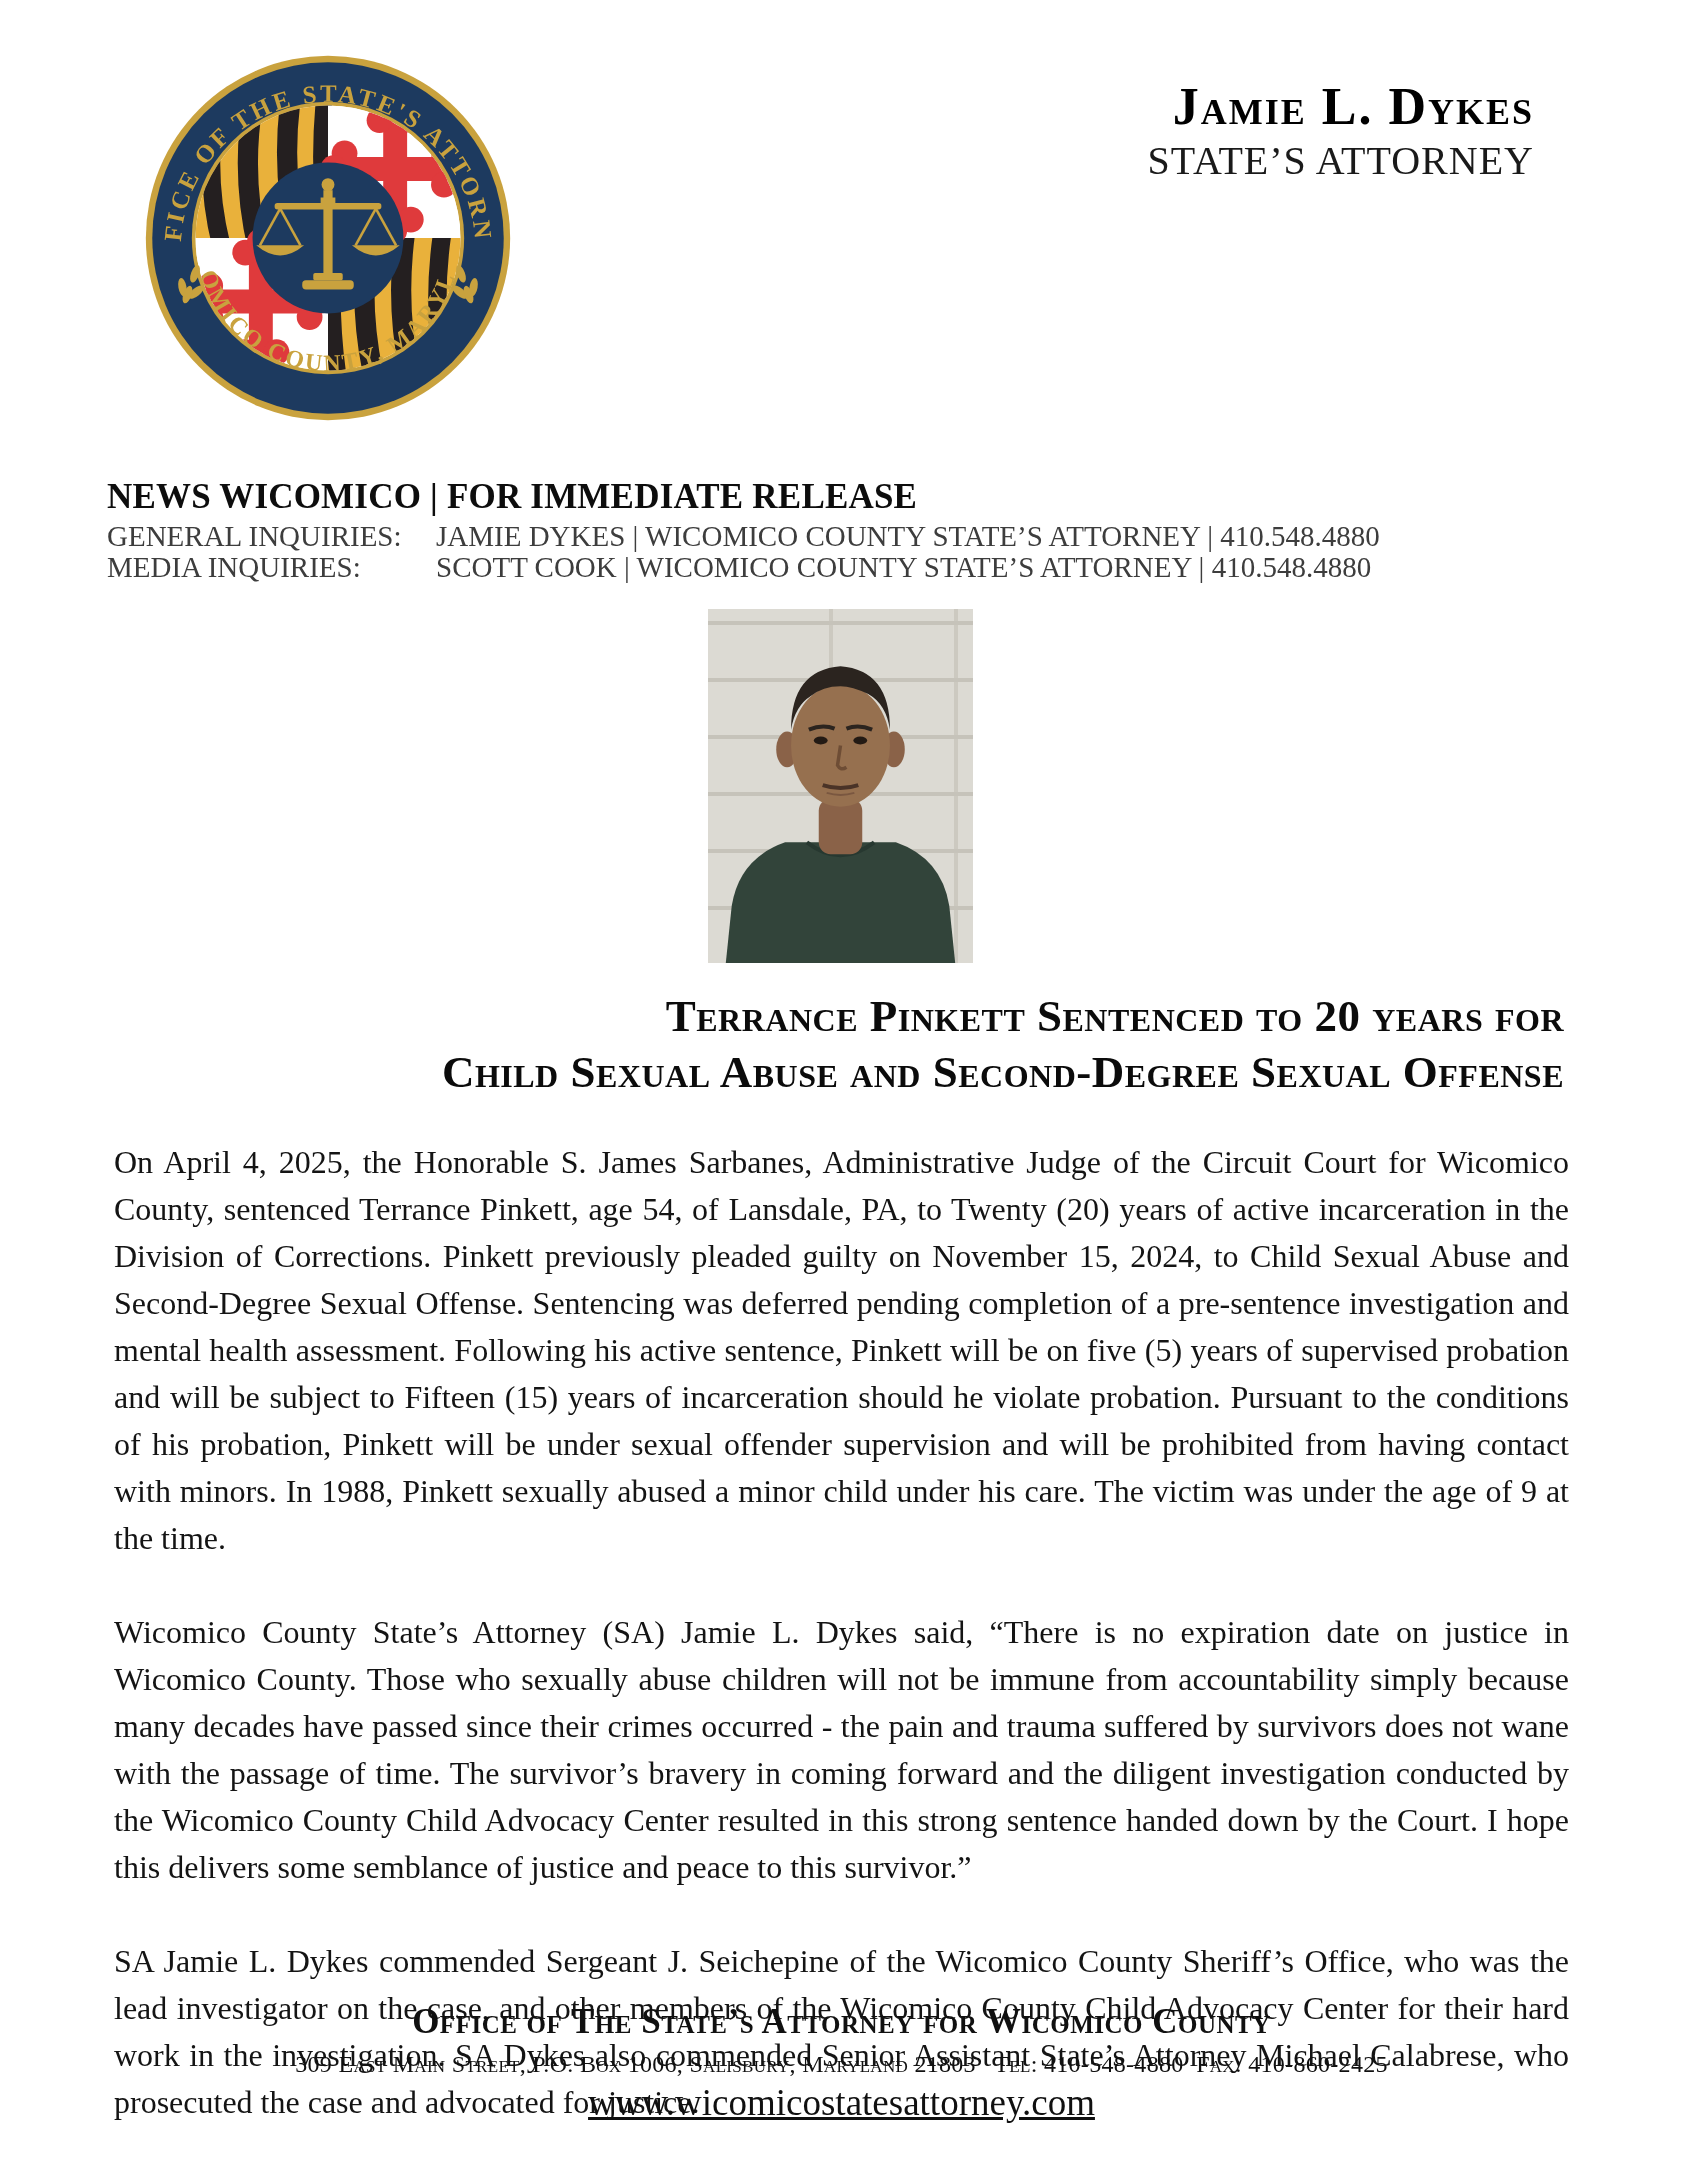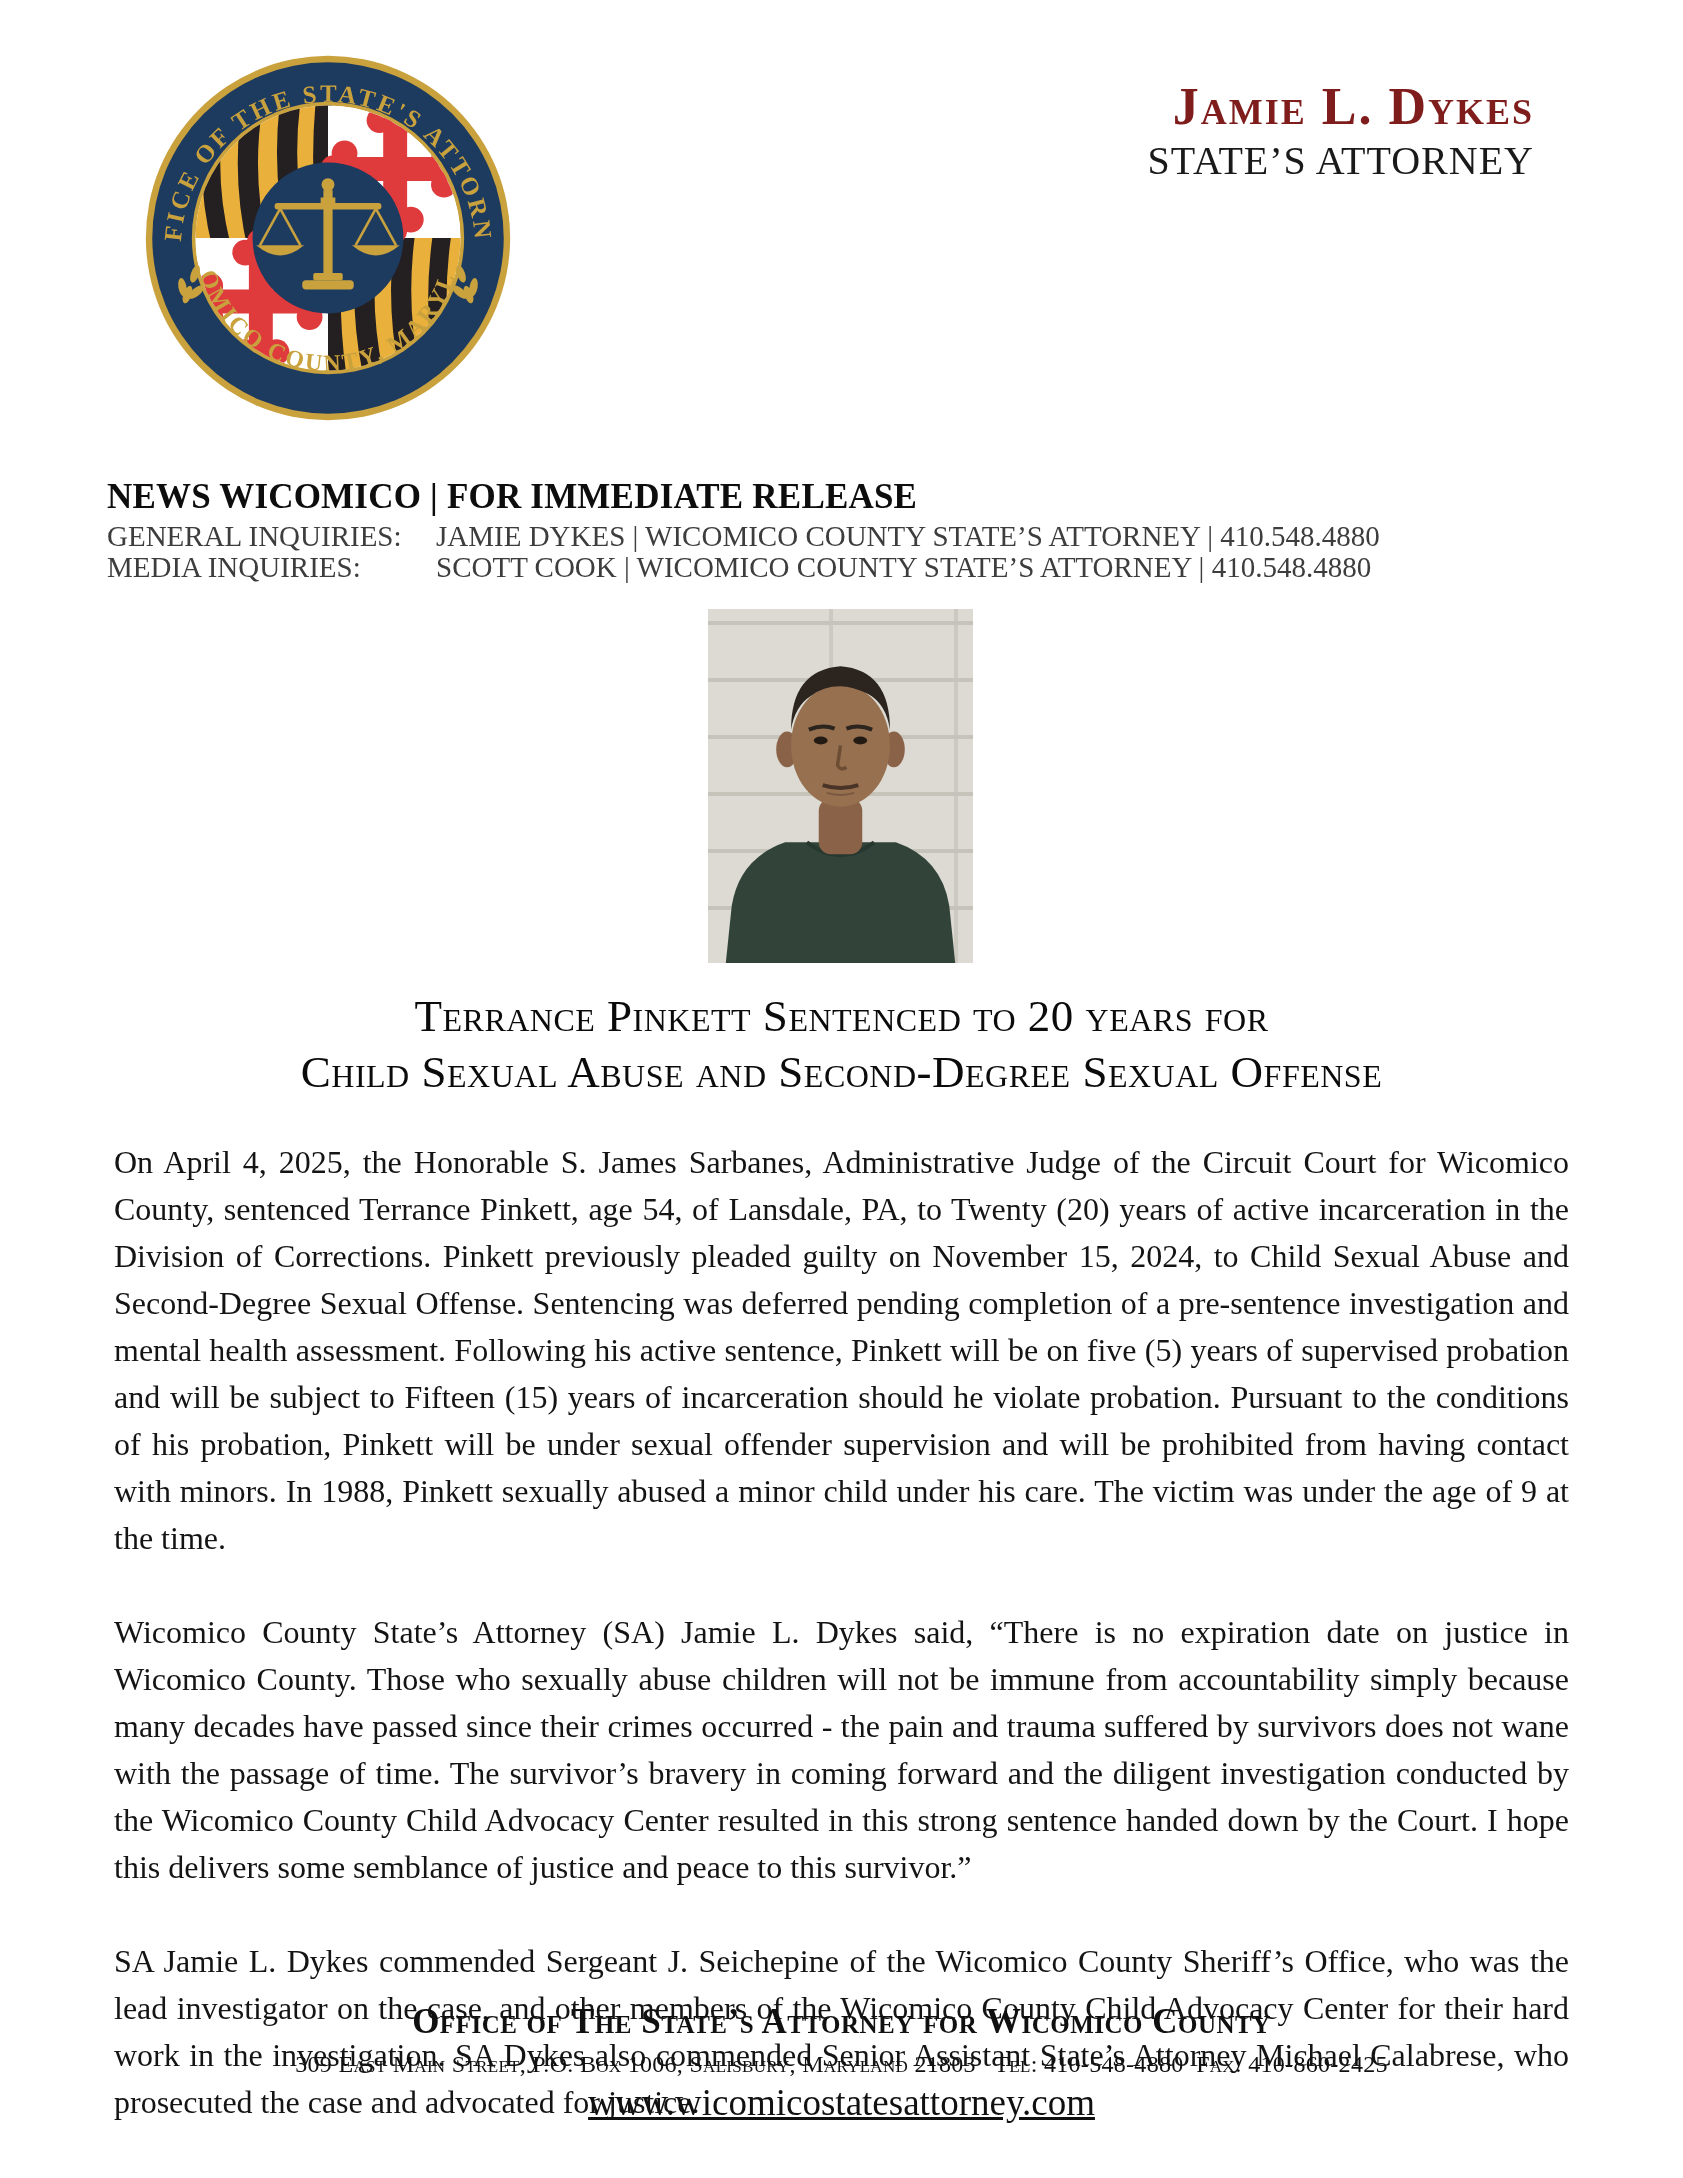--- a/index.html
+++ b/index.html
@@ -14,21 +14,21 @@
     overflow:hidden;
   }
 
   
   .seal { position:absolute; left:144px; top:54px; width:368px; height:368px; }
 
   
   .masthead { position:absolute; top:77px; right:149px; text-align:right; }
   .masthead .name {
     font-size:52px; font-weight:bold; font-variant:small-caps;
-    letter-spacing:2px; color:#7f1d1d; line-height:1.15;
+    letter-spacing:2px; color:#000000; line-height:1.15;
   }
   .masthead .role {
     font-size:40px; letter-spacing:1px; color:#1a1a1a; line-height:1.2;
   }
 
   
   .release { position:absolute; left:107px; top:477px; width:1485px; }
   .release .headline {
     font-size:35px; font-weight:bold; color:#0d0d0d; line-height:40px;
     letter-spacing:0.2px; margin-bottom:4px;
@@ -44,21 +44,21 @@
     background-image:
       repeating-linear-gradient(0deg, rgba(0,0,0,0) 0 53px, #c6c3ba 53px 57px),
       repeating-linear-gradient(90deg, rgba(0,0,0,0) 0 121px, #ccc9c0 121px 125px);
     overflow:hidden;
   }
   .photo svg { position:absolute; left:0; top:0; }
 
   
   .doc-title {
     position:absolute; left:119px; top:988px; width:1445px;
-    text-align:center; font-weight:normal; font-variant:small-caps;
+    text-align:right; font-weight:bold; font-variant:small-caps;
     font-size:45px; line-height:56px; color:#0b0b0b; letter-spacing:0.5px;
   }
 
   
   .body-text {
     position:absolute; left:114px; top:1139px; width:1455px;
     font-size:32px; line-height:47px; text-align:justify; color:#141414;
   }
   .body-text p { margin-bottom:47px; }
 

